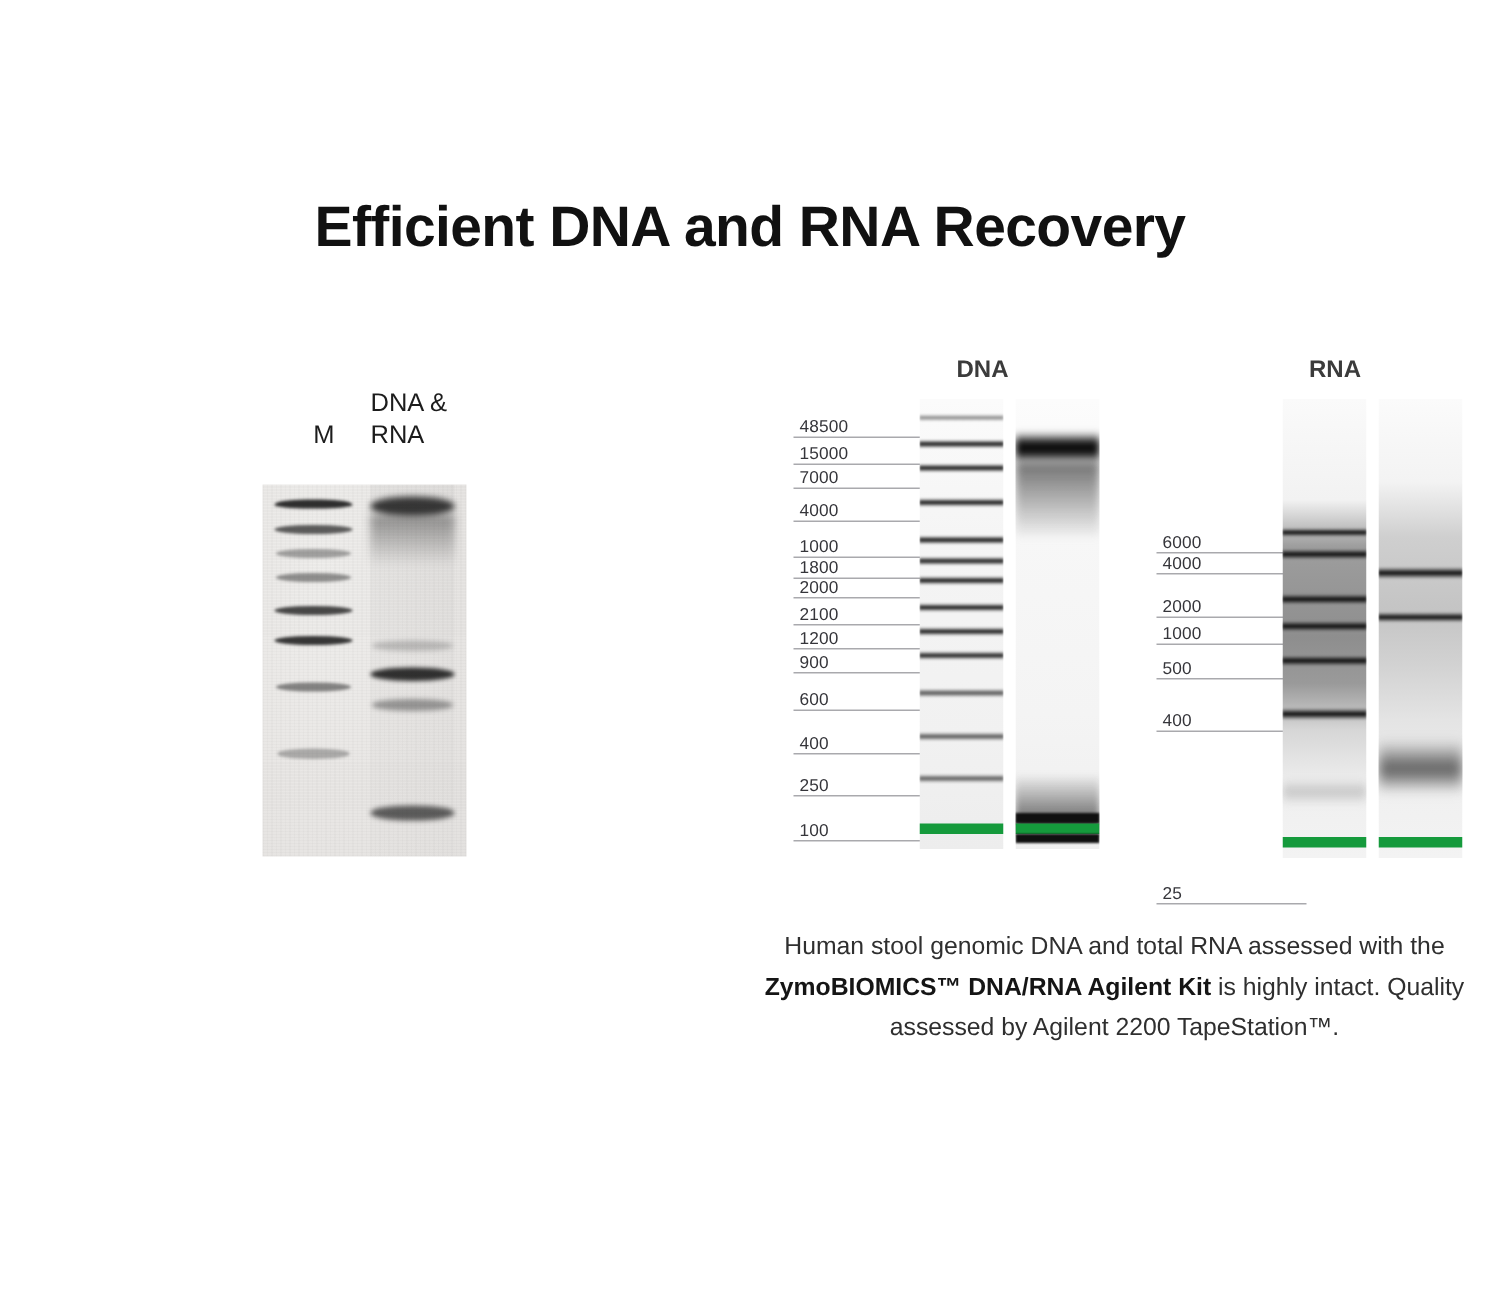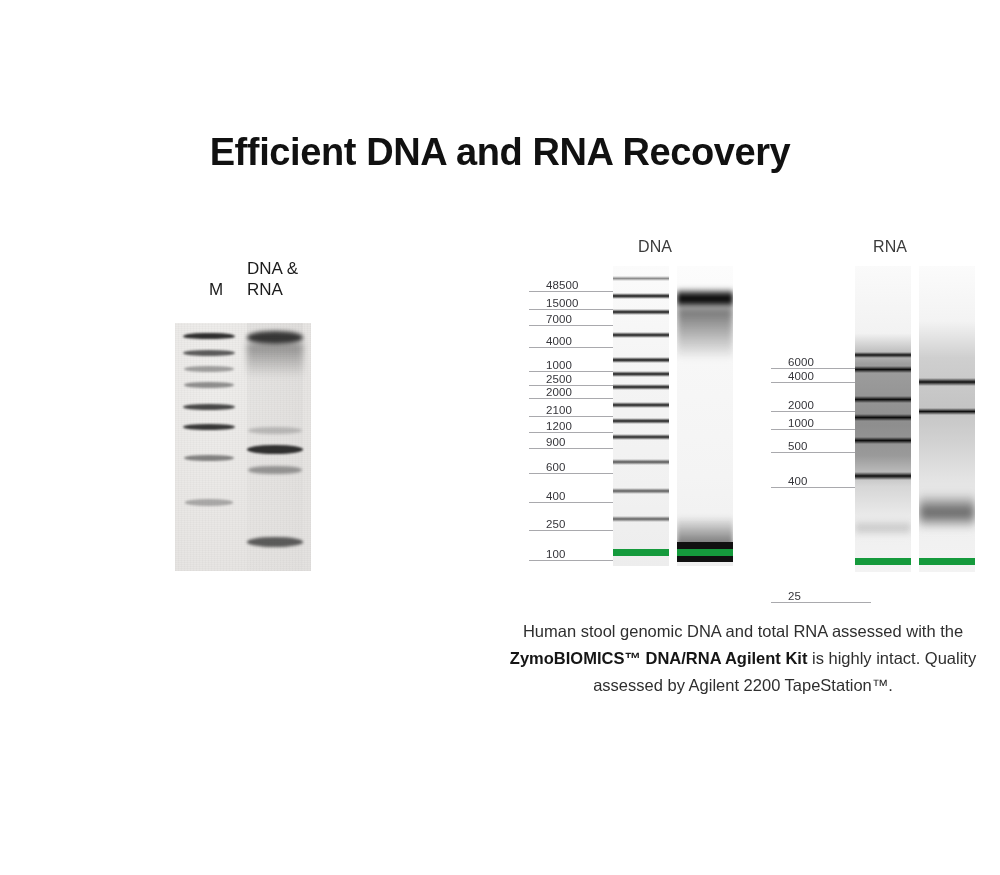--- a/index.html
+++ b/index.html
@@ -82,37 +82,38 @@
   .ts-panel { position: absolute; }
   .ts-panel.dna { left: 20px;  top: 0; }
   .ts-panel.rna { left: 270px; top: 0; }
 
   .ts-title {
     position: absolute;
     top: 8px;
     font-size: 16px;
     color: #3b3b3b;
     text-align: center;
+    font-weight: bold;
   }
   .ts-panel.dna .ts-title { left: 50px;  width: 160px; }
   .ts-panel.rna .ts-title { left: 40px;  width: 150px; }
 
   .ts-scale {
     position: absolute;
     top: 36px;
     width: 120px;
     height: 300px;
   }
   .ts-panel.dna .ts-scale { left: -4px; }
   .ts-panel.rna .ts-scale { left: -12px; }
 
   .ts-tick { position: absolute; left: 0; width: 108px; height: 14px; }
   .ts-tick .t-text {
     position: absolute;
-    left: 25px;
+    left: 12px;
     bottom: 1px;
     font-size: 11.5px;
     color: #35353a;
     letter-spacing: .1px;
   }
   .ts-tick .t-rule {
     position: absolute;
     left: 8px;
     right: 0;
     bottom: 0;
@@ -237,21 +238,21 @@
         </div>
       <div class="ts-tick" style="top:68px">
           <span class="t-text">4000</span>
           <span class="t-rule"></span>
         </div>
       <div class="ts-tick" style="top:92px">
           <span class="t-text">1000</span>
           <span class="t-rule"></span>
         </div>
       <div class="ts-tick" style="top:106px">
-          <span class="t-text">2500</span>
+          <span class="t-text">1800</span>
           <span class="t-rule"></span>
         </div>
       <div class="ts-tick" style="top:119px">
           <span class="t-text">2000</span>
           <span class="t-rule"></span>
         </div>
       <div class="ts-tick" style="top:137px">
           <span class="t-text">2100</span>
           <span class="t-rule"></span>
         </div>

